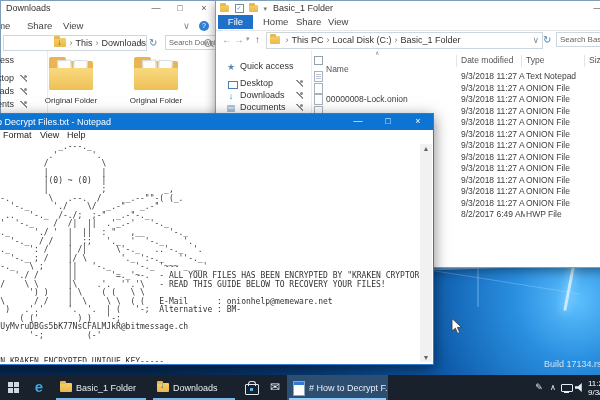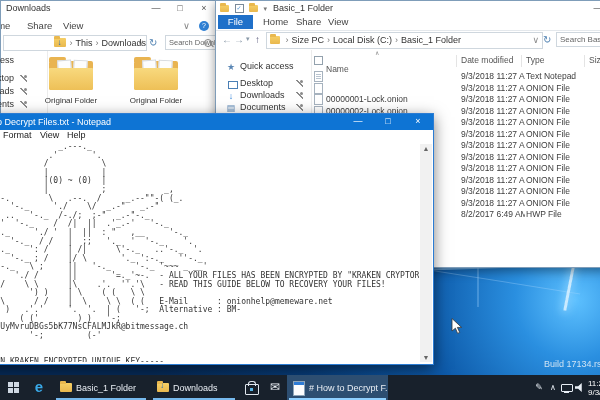--- a/index.html
+++ b/index.html
@@ -184,21 +184,21 @@
     <span style="left:80px;">Share</span>
     <span style="left:112px;">View</span>
   </div>
   <div class="addr-row" style="top:30px;">
     <span class="navic" style="left:6px;top:3px;">←</span>
     <span class="navic" style="left:18px;top:3px;">→</span>
     <span class="navic" style="left:30px;top:4px;font-size:7px;">▾</span>
     <span class="navic" style="left:39px;top:3px;color:#557;">↑</span>
     <div class="addr-box" style="left:50px;top:1px;width:272px;height:15px;line-height:15px;padding-left:3px;">
       <span class="mini-folder" style="width:10px;height:8px;"></span>
-      <span class="crumb-sep">›</span><span>Size PC</span><span class="crumb-sep">›</span><span>Local Disk (C:)</span><span class="crumb-sep">›</span><span>Basic_1 Folder</span>
+      <span class="crumb-sep">›</span><span>This PC</span><span class="crumb-sep">›</span><span>Local Disk (C:)</span><span class="crumb-sep">›</span><span>Basic_1 Folder</span>
       <span style="position:absolute;right:3px;color:#888;">∨</span>
     </div>
     <span class="navic" style="left:327px;top:3px;color:#4c7fb0;">↻</span>
     <div class="search-box" style="left:340px;top:1px;width:60px;height:13px;font-size:8px;">
       <span>Search Basic_1 Folde</span>
     </div>
   </div>
   <div style="position:absolute;left:0;top:49px;bottom:0;width:95px;border-right:1px solid #ececec;">
     <div class="sideitem" style="top:11px;left:0;right:0;">
       <span class="sb-ic">★</span>
@@ -236,27 +236,26 @@
       <span class="fdate">9/3/2018 11:27 AM</span>
       <span class="ftype">Text Notepad</span>
     </div>
   <div class="frow" style="top:82px;">
       <span class="ficon"></span>
       <span class="fdate">9/3/2018 11:27 AM</span>
       <span class="ftype">ONION File</span>
     </div>
   <div class="frow" style="top:93px;">
       <span class="ficon"></span>
-      <span class="fname">00000001-Lock.onion</span>
+      <span class="fname">00000008-Lock.onion</span>
       <span class="fdate">9/3/2018 11:27 AM</span>
       <span class="ftype">ONION File</span>
     </div>
   <div class="frow" style="top:105px;">
       <span class="ficon"></span>
-      <span class="fname">00000002-Lock.onion</span>
       <span class="fdate">9/3/2018 11:27 AM</span>
       <span class="ftype">ONION File</span>
     </div>
   <div class="frow" style="top:116px;">
       <span class="ficon"></span>
       <span class="fname"></span>
       <span class="fdate">9/3/2018 11:27 AM</span>
       <span class="ftype">ONION File</span>
     </div>
   <div class="frow" style="top:128px;">

